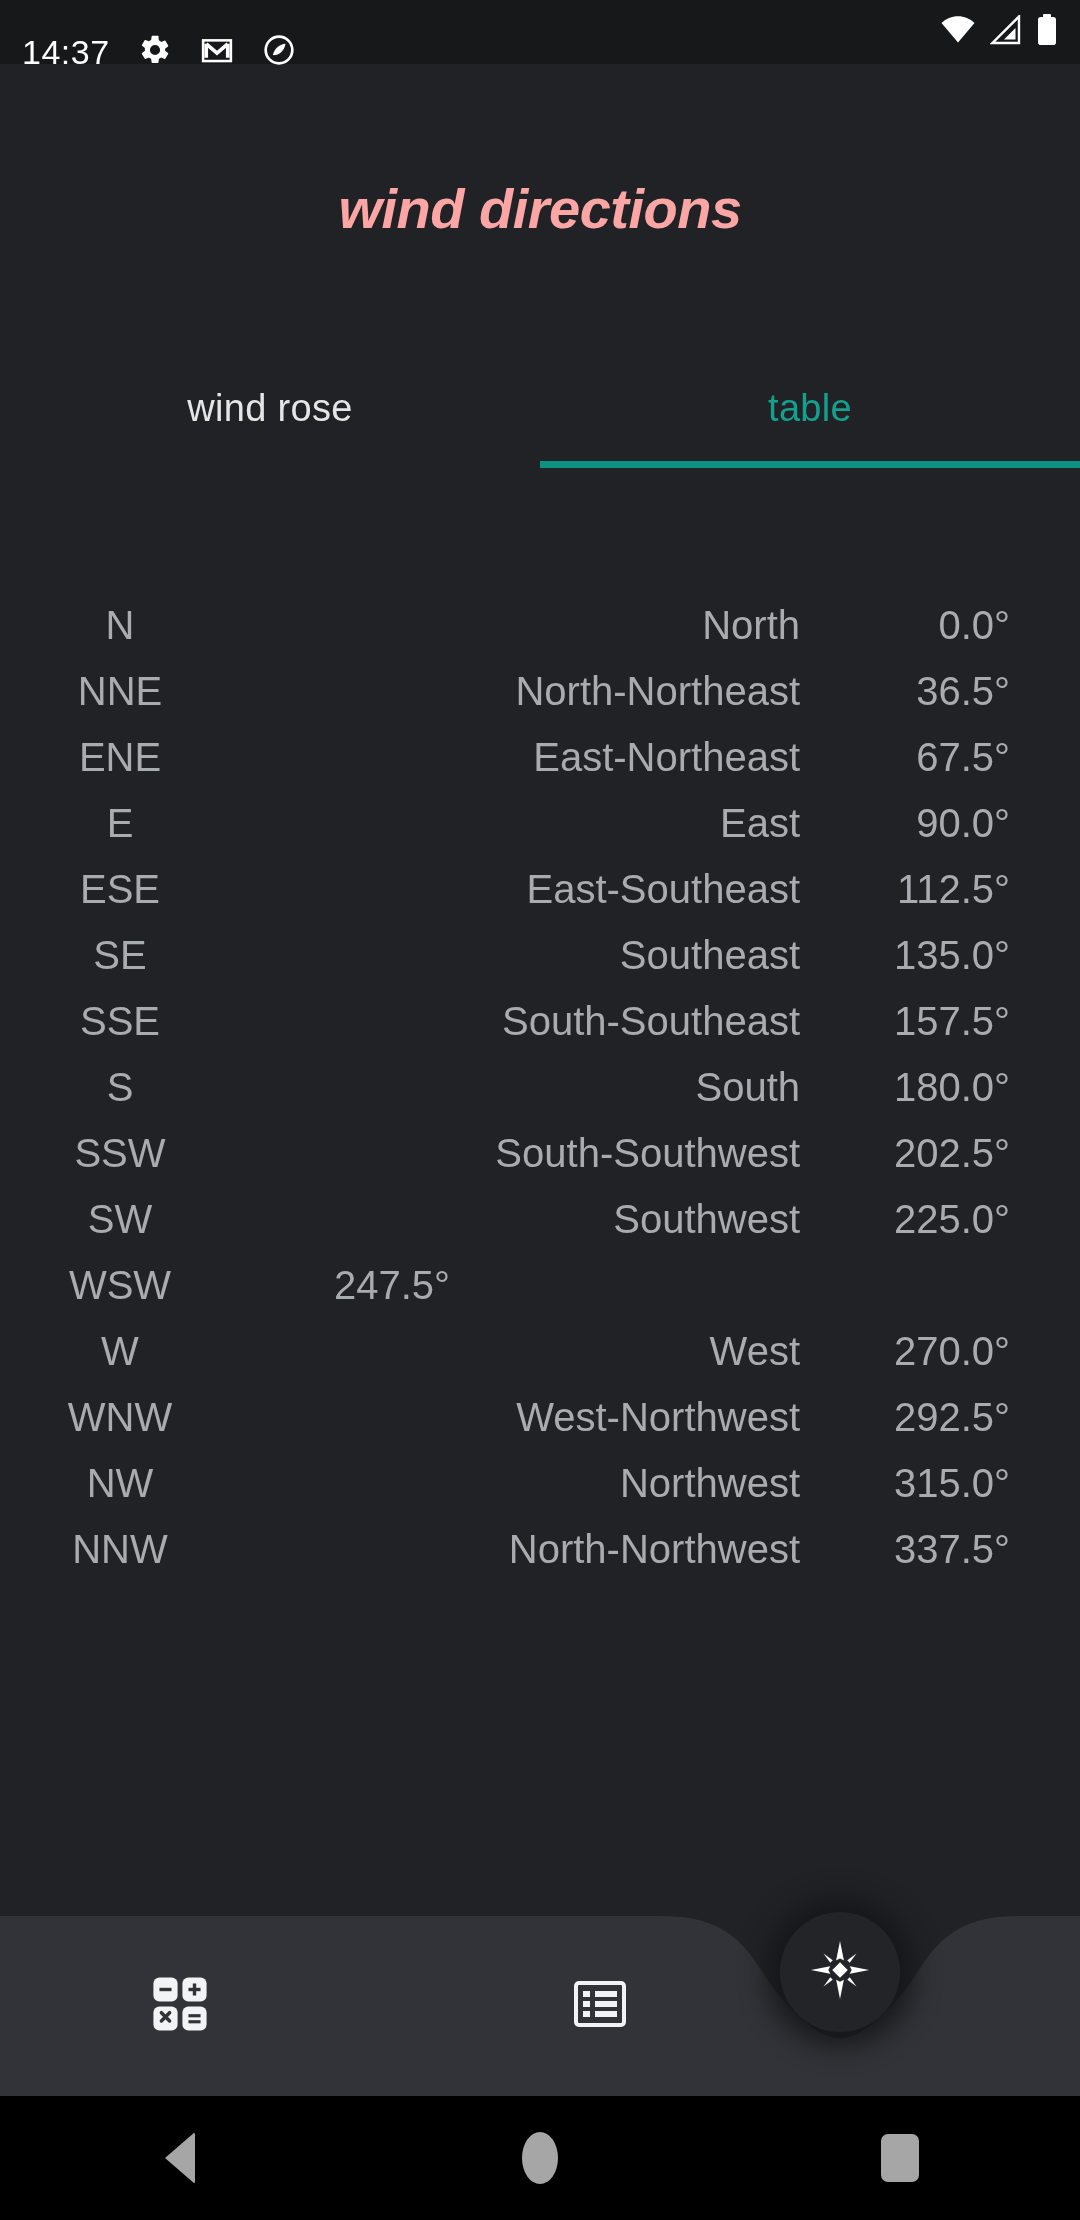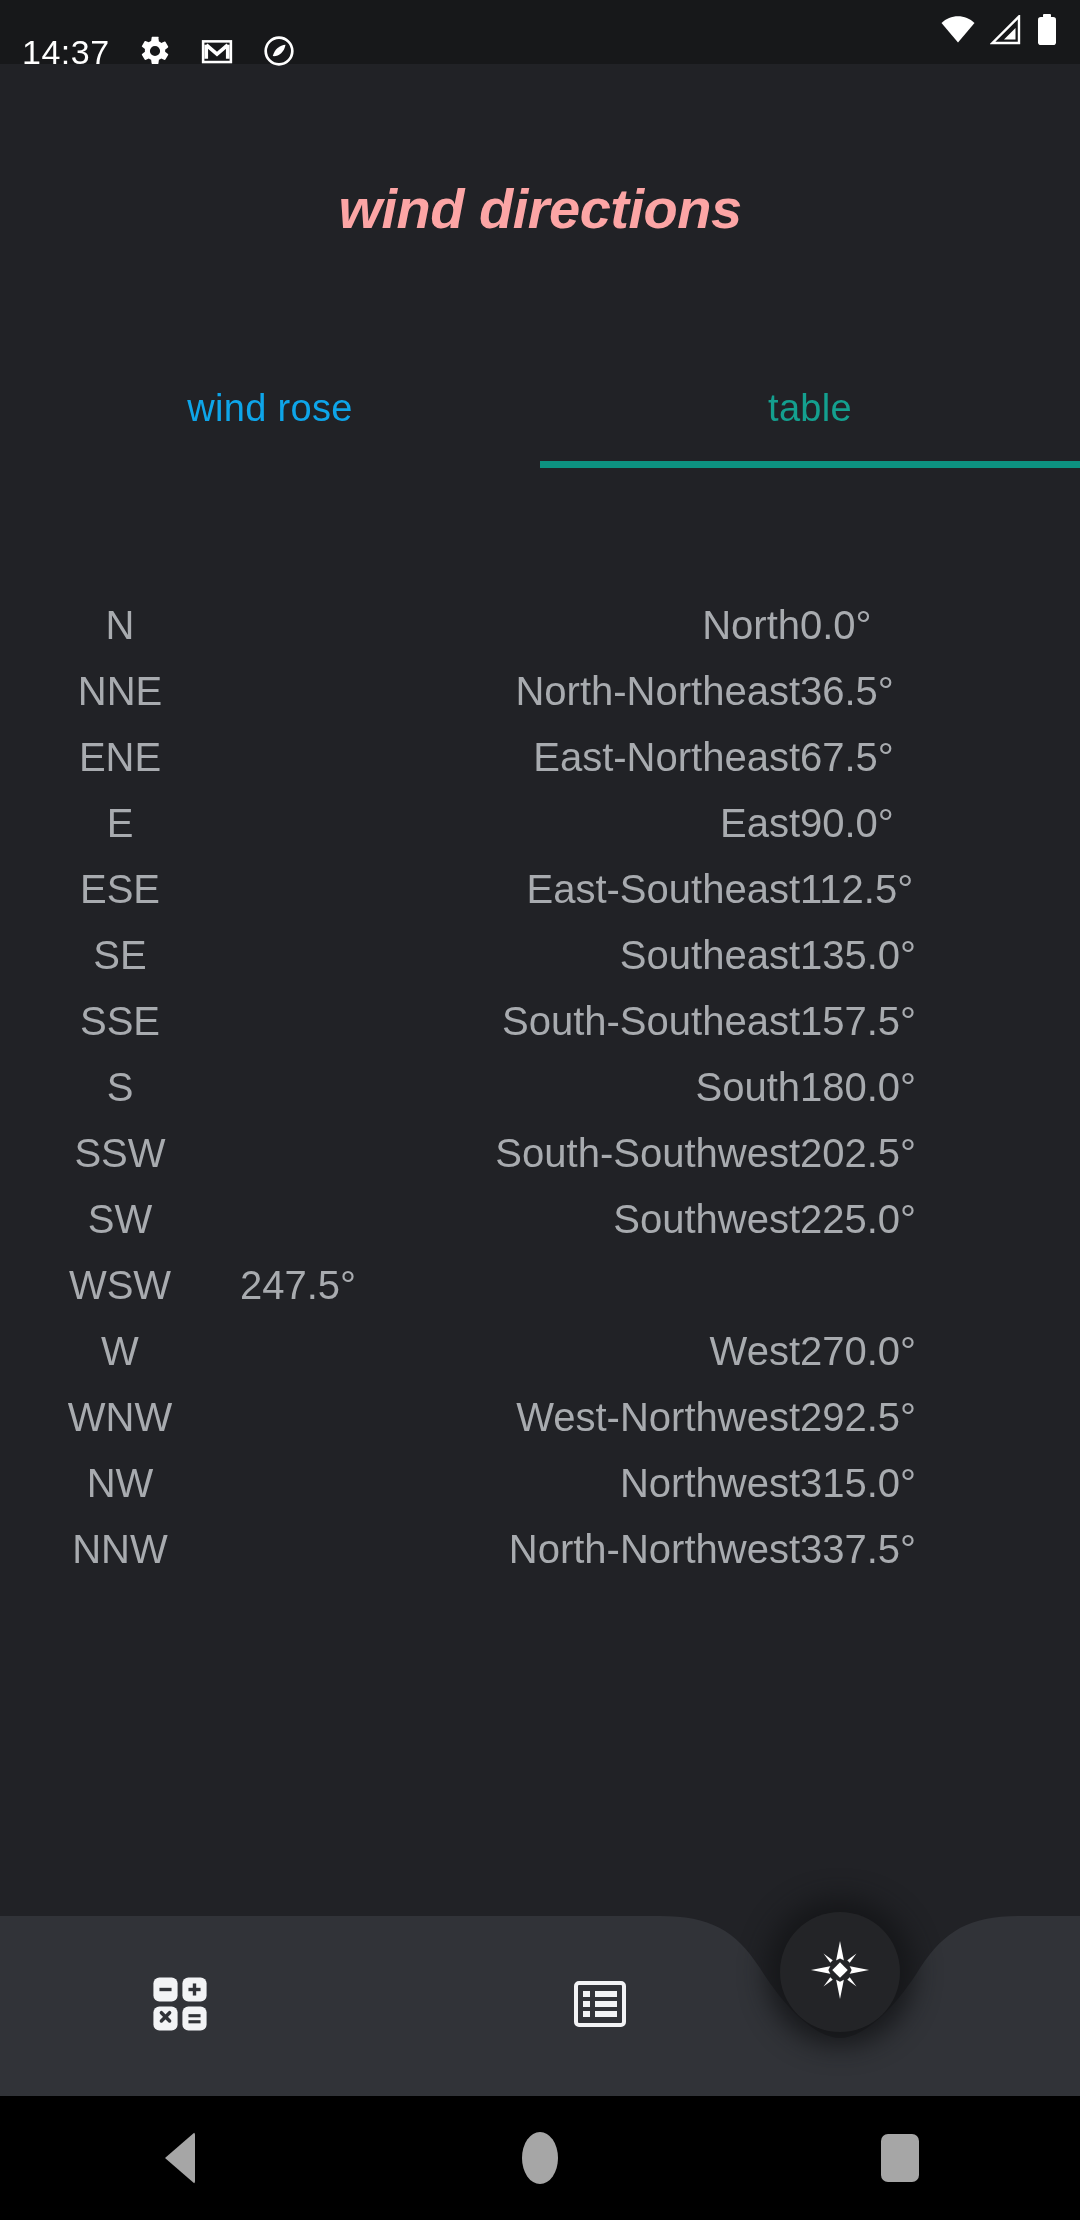--- a/index.html
+++ b/index.html
@@ -17,21 +17,21 @@
   }
 
   
   #status-bar {
     position:absolute; top:0; left:0;
     width:1080px; height:64px;
     background:#17181a;
     display:flex; align-items:center;
     padding:0 22px;
   }
-  #status-left { display:flex; align-items:flex-end; gap:28px;margin-top:40px; }
+  #status-left { display:flex; align-items:flex-start; gap:28px;margin-top:40px; }
   #status-right { margin-left:auto; display:flex; align-items:center; gap:14px; }
   #clock {
     color:#ffffff; font-size:34px; letter-spacing:0.5px;
     font-family:"Liberation Sans", sans-serif;
   }
   .sb-icon { display:block; }
 
   
   #app-title {
     position:absolute; top:176px; left:0; width:1080px;
@@ -49,21 +49,21 @@
     width:1080px; height:120px;
     display:flex;
   }
   .tab {
     flex:1 1 50%;
     display:flex; align-items:center; justify-content:center;
     position:relative;
     font-size:38px;
     letter-spacing:0.3px;
   }
-  .tab.inactive { color:#0ea5e9; }
+  .tab.inactive { color:#e5e5e5; }
   .tab.active   { color:#14a08f; }
   .tab.active::after {
     content:"";
     position:absolute; left:0; bottom:0;
     width:100%; height:7px;
     background:#0d9281;
   }
 
   
   #wind-table {
@@ -81,21 +81,21 @@
     text-align:center;
     flex:0 0 240px;
   }
   .cell-name {
     flex:1 1 auto;
     text-align:right;
   }
   .cell-deg {
     width:280px;
     flex:0 0 280px;
-    text-align:left;
+    text-align:right;
     padding-right:70px;
   }
 
   
   #bottom-bar {
     position:absolute; left:0; top:1916px;
     width:1080px; height:180px;
   }
   #bottom-bar-shape { display:block; }
   #bottom-actions {

